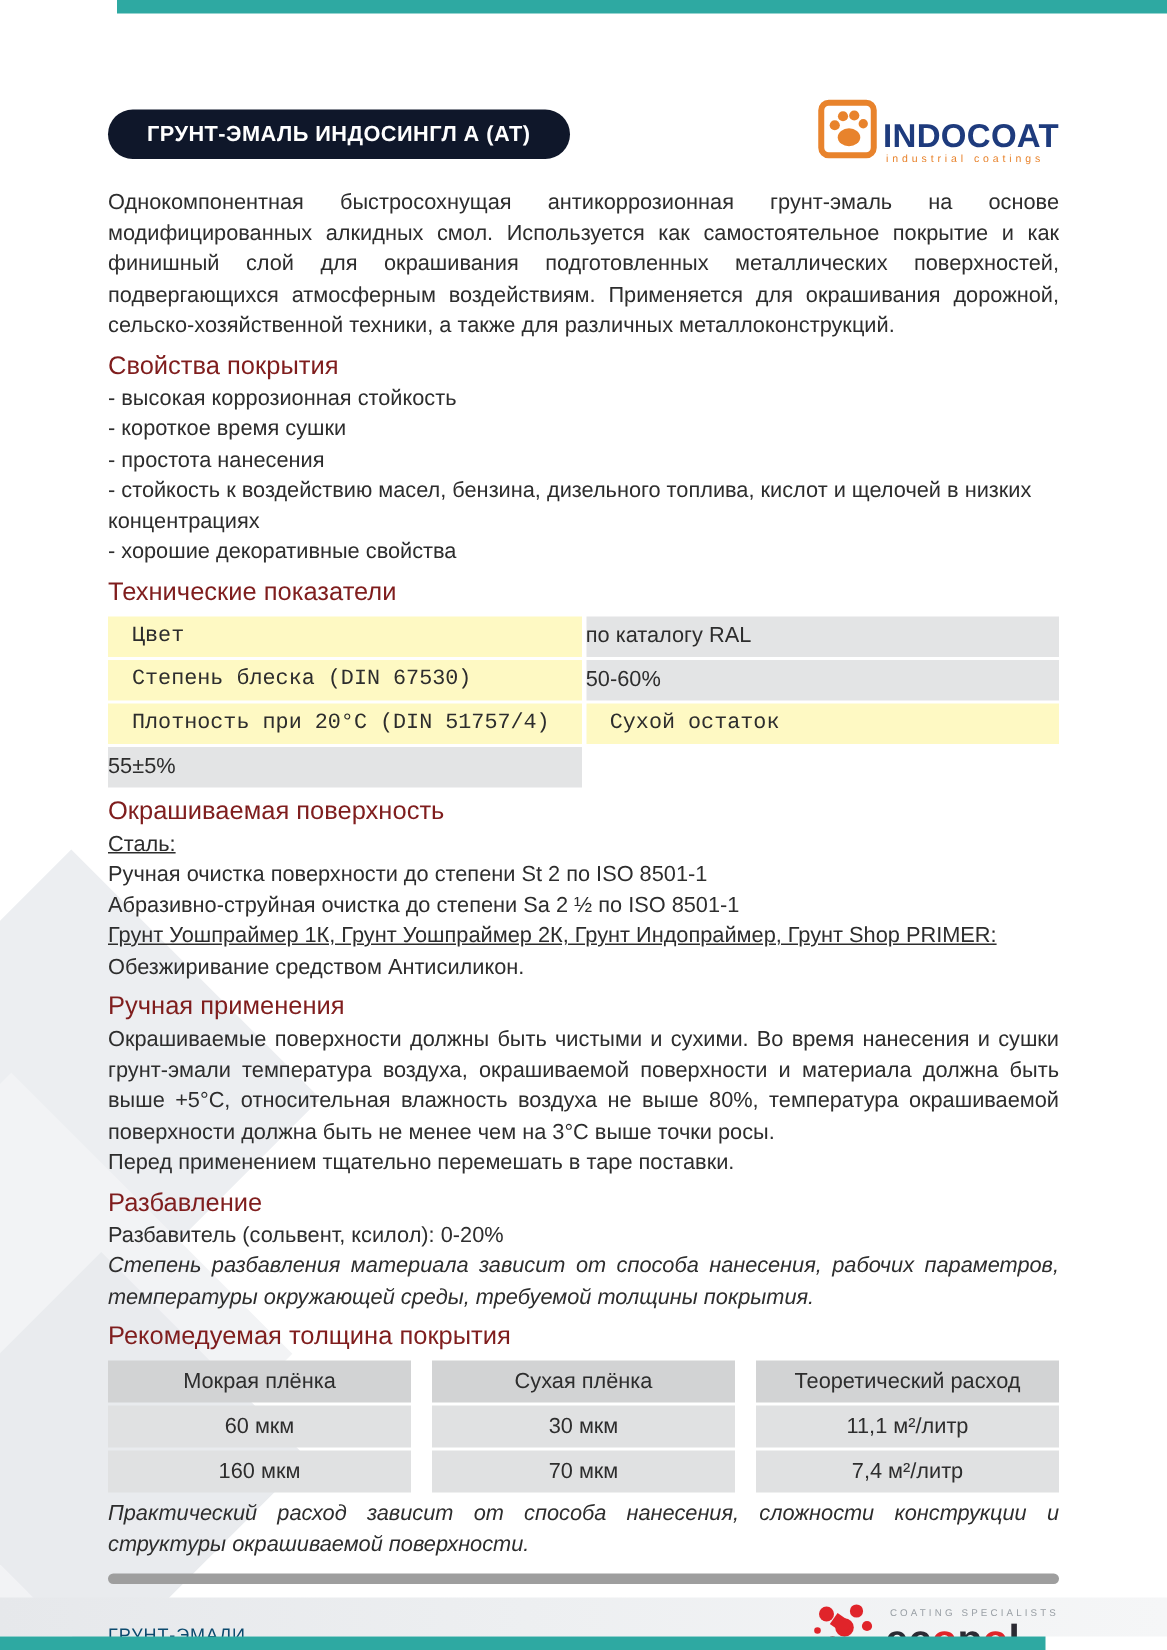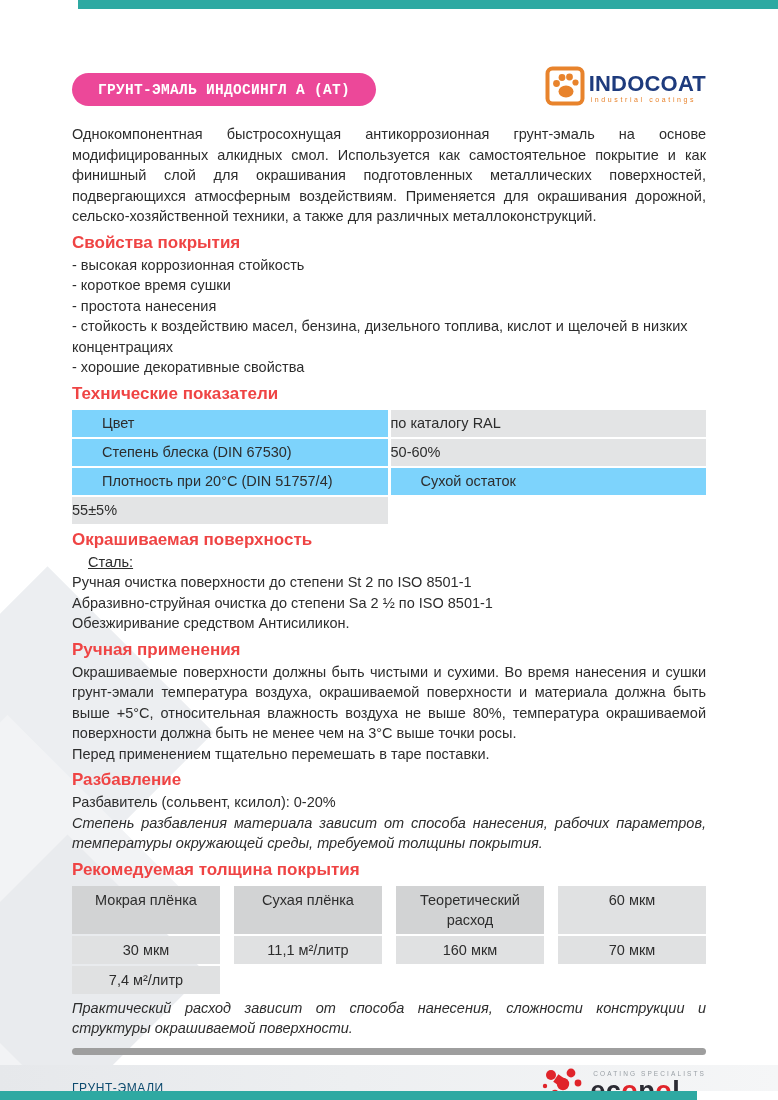--- a/index.html
+++ b/index.html
@@ -17,41 +17,41 @@
   .footer-band { position:absolute; bottom:9px; left:0; width:778px; height:26px;
     background:linear-gradient(90deg,#e6e8eb 0%,#edeff1 45%,#f5f6f7 100%); z-index:0; }
   .wm { position:absolute; transform:rotate(45deg); z-index:0; }
   .wm1 { width:235px; height:235px; left:-70px;  top:615px; background:#eceef1; }
   .wm2 { width:265px; height:265px; left:-125px; top:770px; background:#f2f3f5; }
   .wm3 { width:195px; height:195px; left:-30px;  top:875px; background:#e9ebee; }
   
   .content { position:relative; z-index:1; padding:66px 72px 0 72px; }
   .header-row { display:flex; justify-content:space-between; align-items:flex-start; }
   .product-pill {
-    background:#ec4899; color:#ffffff; font-weight:bold; font-size:14.5px;
+    background:#0f172a; color:#ffffff; font-weight:bold; font-size:14.5px;
     letter-spacing:.3px; border-radius:17px; height:33px; margin-top:7px;
-    display:inline-flex; align-items:center; padding:0 26px; white-space:nowrap;font-family:Liberation Mono, monospace;
+    display:inline-flex; align-items:center; padding:0 26px; white-space:nowrap;
   }
-  .brand { display:flex; align-items:center; gap:4px; }
+  .brand { display:flex; align-items:flex-end; gap:4px; }
   .brand-text { display:flex; flex-direction:column; }
   .brand-name { color:#1e3b7d; font-weight:bold; font-size:22px; letter-spacing:.2px; line-height:24px; }
   .brand-tagline { color:#e8832c; font-size:7px; letter-spacing:2.6px; line-height:8px; margin-left:2px; }
   .intro { margin-top:14px; font-size:14.5px; line-height:20.5px; text-align:justify; }
-  .section-heading { color:#ef4444; font-weight:bold; font-size:17px; line-height:22px; margin:5px 0 1px; }
+  .section-heading { color:#7f1d1d; font-weight:normal; font-size:17px; line-height:22px; margin:5px 0 1px; }
   .line { font-size:14.5px; line-height:20.5px; }
   .just { text-align:justify; }
-  .underlined { text-decoration:underline;margin-left:16px; }
+  .underlined { text-decoration:underline; }
   .italic { font-style:italic; }
   
   .tech-table { display:grid; grid-template-columns:1fr 1fr; gap:2px 3px; margin:5px 0 3px; }
   .tech-table .cell { font-size:14.5px; line-height:20px; padding:3.5px 0; }
-  .tech-table .label { background:#7dd3fc; padding-left:30px; }
+  .tech-table .label { background:#fef9c3; padding-left:16px;font-family:Liberation Mono, monospace; }
   .tech-table .value { background:#e3e4e5; text-align:left; }
   
-  .thick-table { display:grid; grid-template-columns:1fr 1fr 1fr 1fr; gap:2px 14px; margin:5px 0 4px; }
+  .thick-table { display:grid; grid-template-columns:1fr 1fr 1fr; gap:2px 14px; margin:5px 0 4px; }
   .thick-table .cell { font-size:14.5px; line-height:20px; padding:4px 0; text-align:center; }
   .thick-table .head { background:#d2d3d4; }
   .thick-table .body { background:#e0e1e2; }
   
   .divider { height:7px; background:#9e9e9e; border-radius:4px; margin-top:9px; }
   .footer-row { display:flex; justify-content:space-between; align-items:center; margin-top:10px; }
   .footer-category { font-size:12px; color:#0c4a6e; letter-spacing:.6px; }
   .ecopol { display:flex; align-items:center; gap:3px; }
   .ecopol-text { display:flex; flex-direction:column; }
   .ecopol-tagline { color:#9aa0a6; font-size:6.5px; letter-spacing:2.1px; line-height:8px; margin-left:3px; }
@@ -109,20 +109,21 @@
     <div class="cell value">50-60%</div>
     <div class="cell label">Плотность при 20°С (DIN 51757/4)</div>
     <div class="cell label">Сухой остаток</div>
     <div class="cell value">55±5%</div>
   </div>
 
   <div class="section-heading">Окрашиваемая поверхность</div>
   <div class="line underlined">Сталь:</div>
   <div class="line">Ручная очистка поверхности до степени St 2 по ISO 8501-1</div>
   <div class="line">Абразивно-струйная очистка до степени Sa 2 ½ по ISO 8501-1</div>
+  <div class="line underlined">Грунт Уошпраймер 1К, Грунт Уошпраймер 2К, Грунт Индопраймер, Грунт Shop PRIMER:</div>
   <div class="line">Обезжиривание средством Антисиликон.</div>
 
   <div class="section-heading">Ручная применения</div>
   <div class="line just">Окрашиваемые поверхности должны быть чистыми и сухими. Во время нанесения и сушки грунт-эмали температура воздуха, окрашиваемой поверхности и материала должна быть выше +5°С, относительная влажность воздуха не выше 80%, температура окрашиваемой поверхности должна быть не менее чем на 3°С выше точки росы.</div>
   <div class="line">Перед применением тщательно перемешать в таре поставки.</div>
 
   <div class="section-heading">Разбавление</div>
   <div class="line">Разбавитель (сольвент, ксилол): 0-20%</div>
   <div class="line just italic">Степень разбавления материала зависит от способа нанесения, рабочих параметров, температуры окружающей среды, требуемой толщины покрытия.</div>
 

